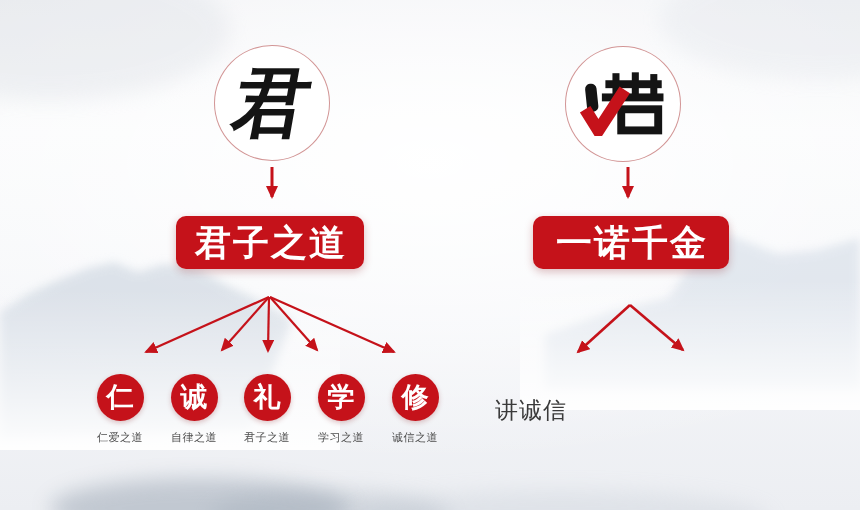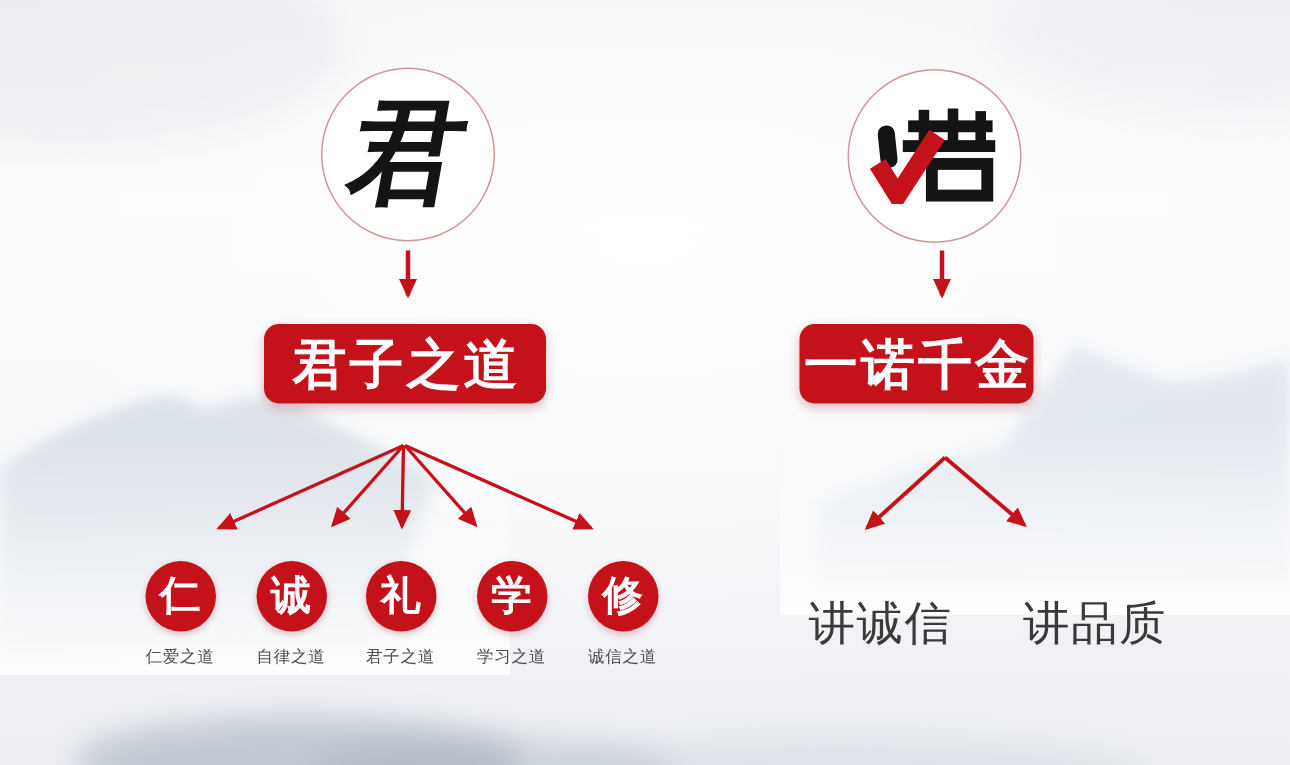--- a/index.html
+++ b/index.html
@@ -34,40 +34,40 @@
   .nuo-logo{width:88px;height:64px;display:block;}
   .sr-only{position:absolute;width:1px;height:1px;overflow:hidden;clip:rect(0 0 0 0);white-space:nowrap;}
 
   
   .title-box{
     position:absolute;height:53px;border-radius:10px;background:#c5121a;
     display:flex;align-items:center;justify-content:center;
     box-shadow:0 3px 8px rgba(140,30,35,.28);
   }
   .title-box-left{left:176px;top:216px;width:188px;}
-  .title-box-right{left:533px;top:216px;width:156px;text-align:right;}
+  .title-box-right{left:533px;top:216px;width:196px;text-align:right;}
   .title-text{
     color:#fff;font-weight:bold;font-size:36px;line-height:1;
     letter-spacing:2px;white-space:nowrap;transform:translateX(1px);
   }
 
   
   .node{position:absolute;top:374px;width:92px;text-align:center;}
   .node-circle{
     width:47px;height:47px;border-radius:50%;background:#c5121a;
     margin:0 auto;display:flex;align-items:center;justify-content:center;
     box-shadow:0 2px 5px rgba(140,30,35,.25);
   }
   .node-char{color:#fff;font-size:27px;font-weight:bold;line-height:1;}
   .node-label{margin-top:9px;font-size:11px;color:#4e4e4e;letter-spacing:.5px;white-space:nowrap;}
 
   
   .point-text{
-    position:absolute;top:395px;width:140px;text-align:right;
-    font-size:31px;color:#3a3a3a;font-weight:500;letter-spacing:1px;white-space:nowrap;
+    position:absolute;top:395px;width:140px;text-align:left;
+    font-size:23px;color:#3a3a3a;font-weight:500;letter-spacing:1px;white-space:nowrap;
   }
   .point-left{left:495px;}
   .point-right{left:638px;}
 </style>
 </head>
 <body>
 
 <div class="stage">
 
   <svg class="bg-art" viewBox="0 0 860 510" aria-hidden="true">
@@ -170,15 +170,14 @@
     <div class="node-label">学习之道</div>
   </div>
   <div class="node" style="left:369px">
     <div class="node-circle">
       <span class="node-char">修</span>
     </div>
     <div class="node-label">诚信之道</div>
   </div>
 
   <div class="point-text point-left">讲诚信</div>
-  <div class="point-text point-right">讲品质</div>
 
 </div>
 
 </body></html>

